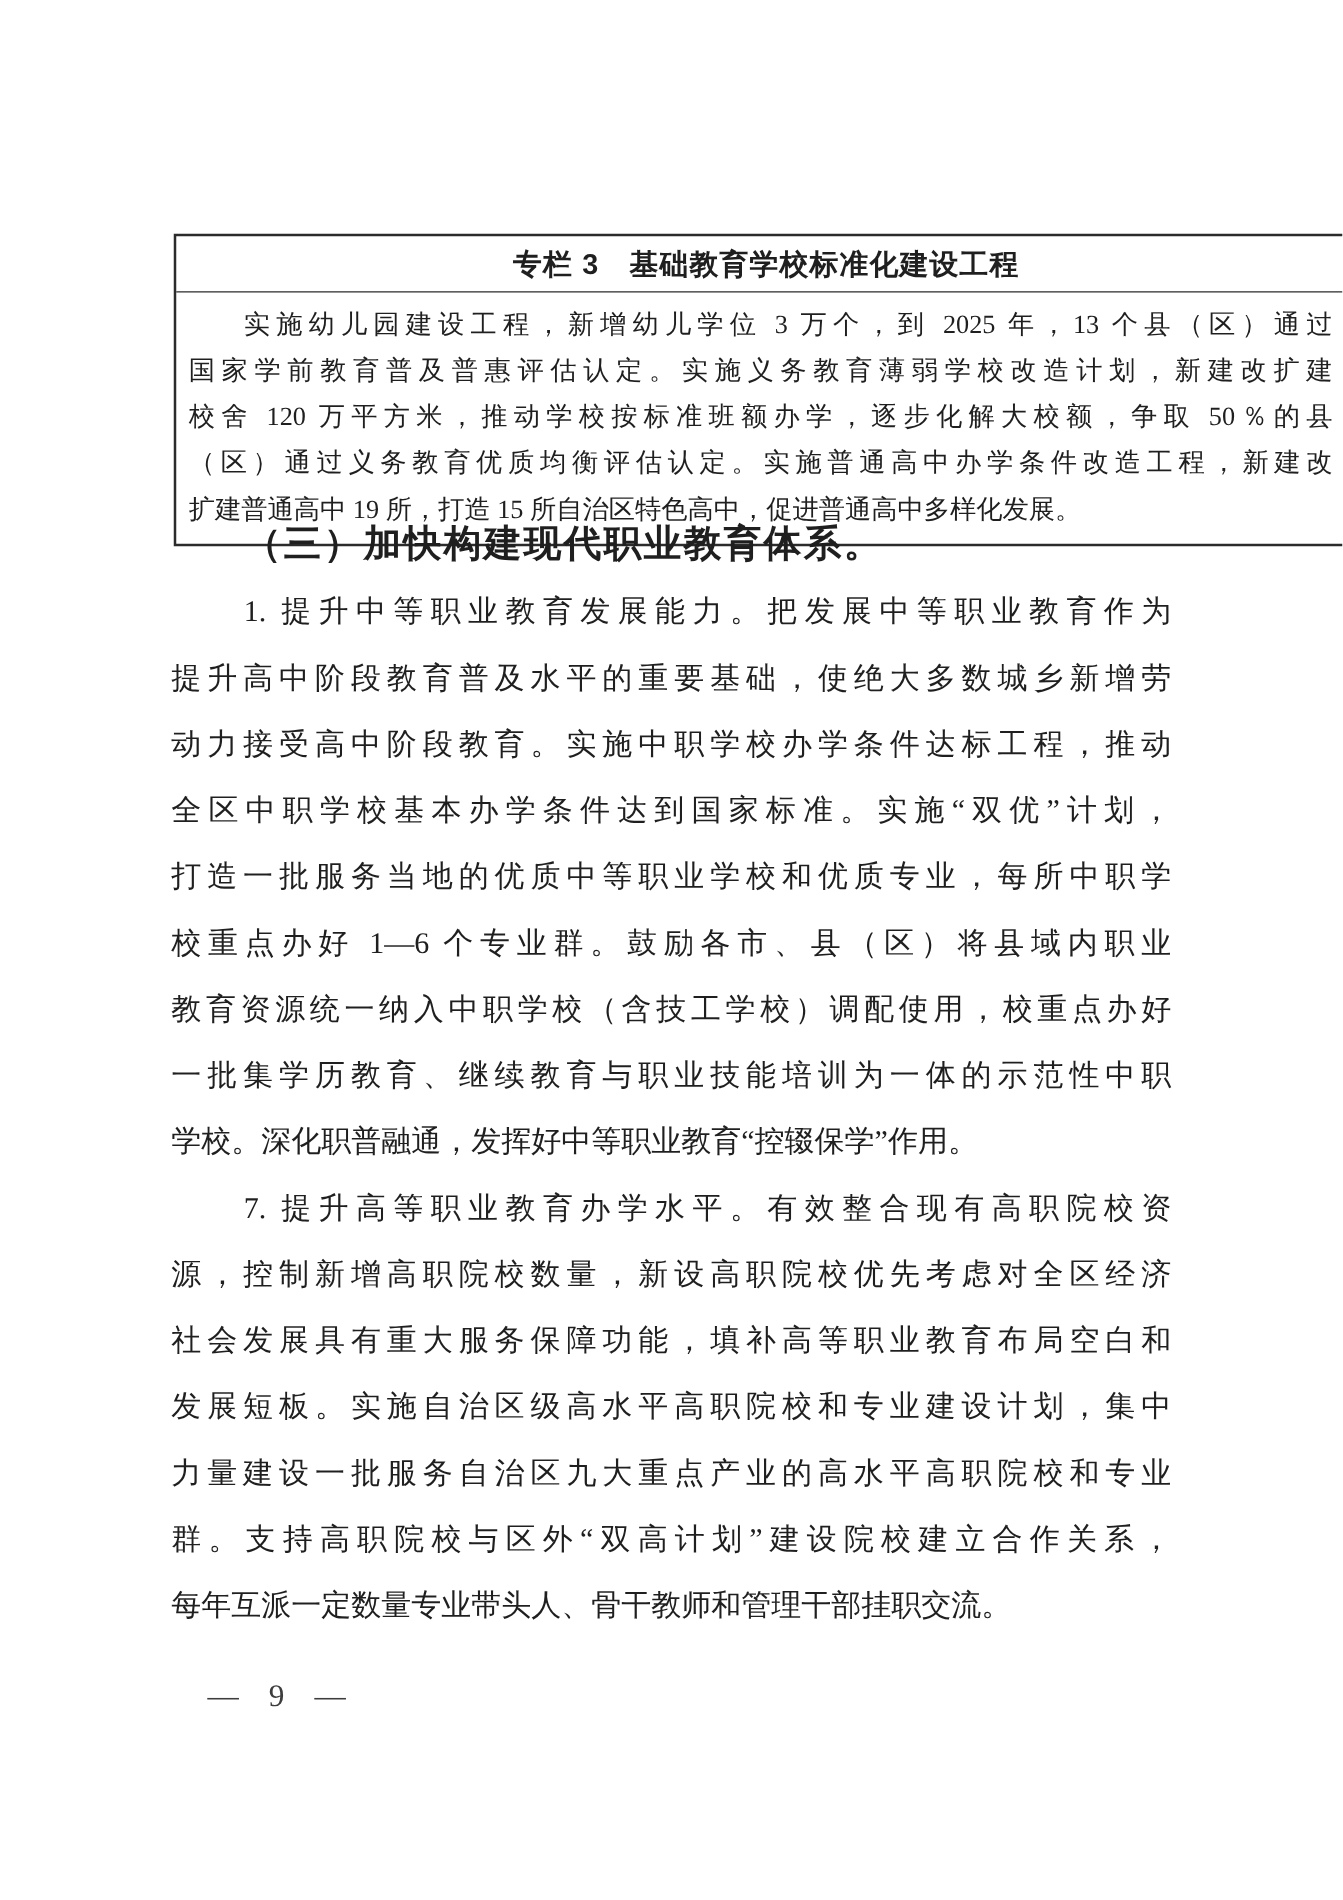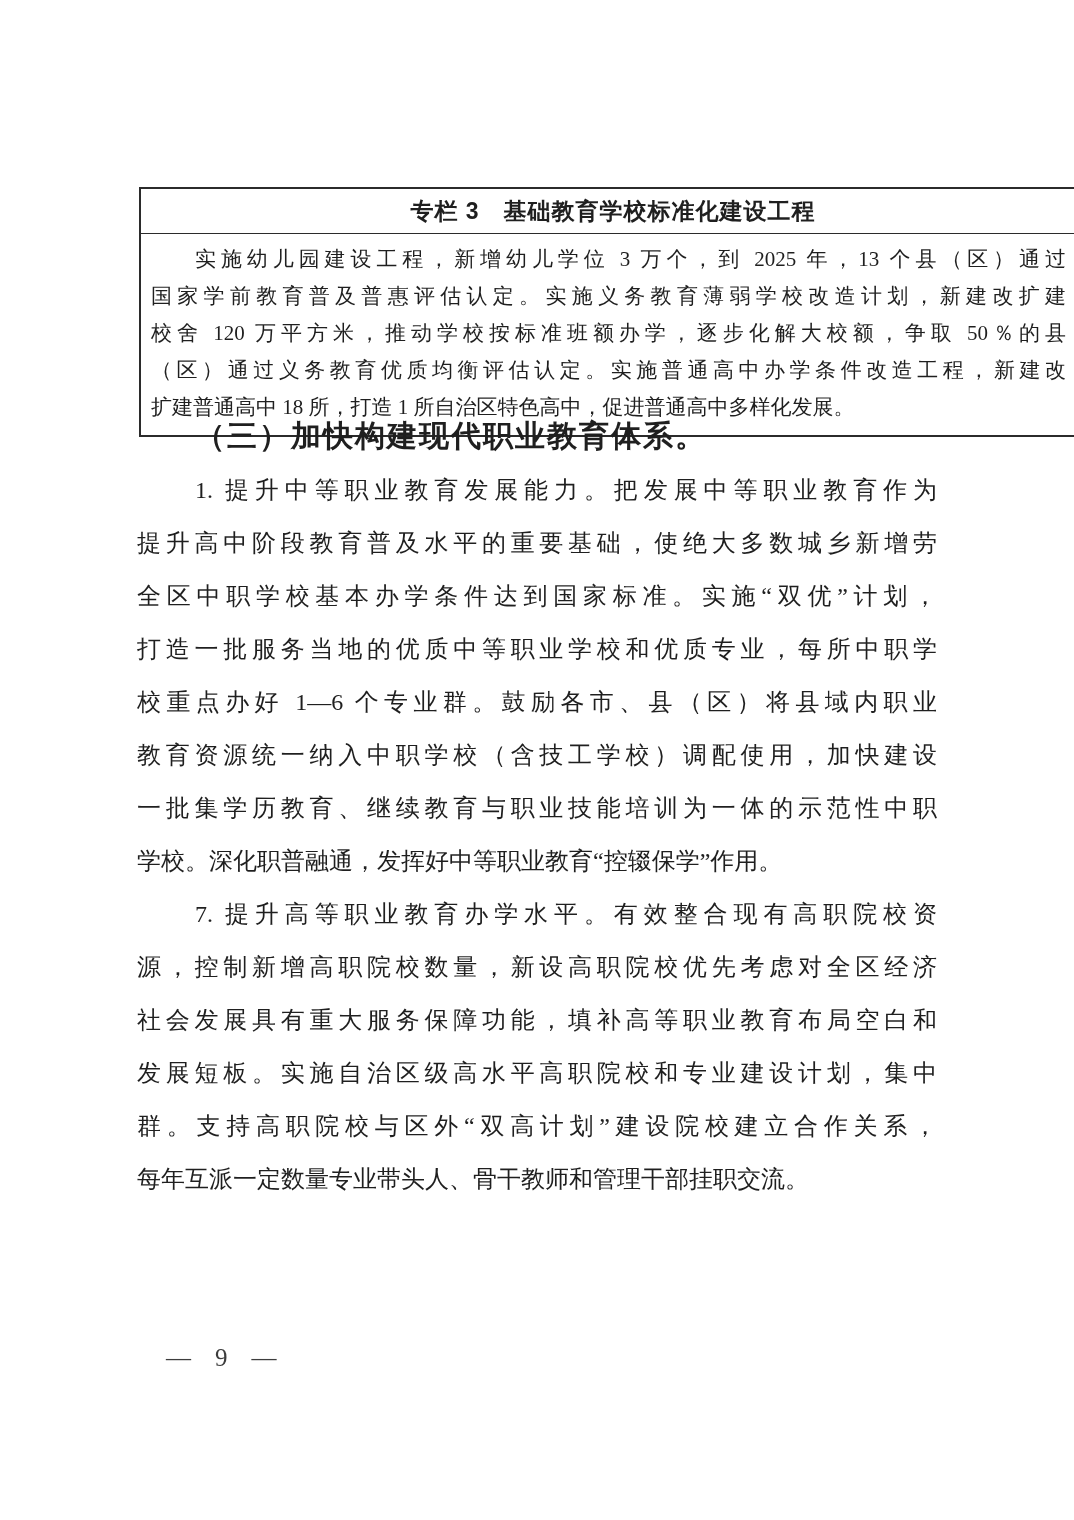--- a/index.html
+++ b/index.html
@@ -94,43 +94,45 @@
 
 <div class="page">
 
   <div class="callout-box">
     <div class="box-title">专栏 3　基础教育学校标准化建设工程</div>
     <div class="box-body">
       <div class="box-line first">实施幼儿园建设工程，新增幼儿学位 3 万个，到 2025 年，13 个县（区）通过</div>
       <div class="box-line">国家学前教育普及普惠评估认定。实施义务教育薄弱学校改造计划，新建改扩建</div>
       <div class="box-line">校舍 120 万平方米，推动学校按标准班额办学，逐步化解大校额，争取 50％的县</div>
       <div class="box-line">（区）通过义务教育优质均衡评估认定。实施普通高中办学条件改造工程，新建改</div>
-      <div class="box-line last">扩建普通高中 18 所，打造 1 所自治区特色高中，促进普通高中多样化发展。</div>
+      <div class="box-line last">扩建普通高中 19 所，打造 15 所自治区特色高中，促进普通高中多样化发展。</div>
     </div>
   </div>
 
   <div class="main">
     <h2 class="section-heading">（三）加快构建现代职业教育体系。</h2>
 
     <div class="paragraph">
       <div class="line first">1. 提升中等职业教育发展能力。把发展中等职业教育作为</div>
       <div class="line">提升高中阶段教育普及水平的重要基础，使绝大多数城乡新增劳</div>
+      <div class="line">动力接受高中阶段教育。实施中职学校办学条件达标工程，推动</div>
       <div class="line">全区中职学校基本办学条件达到国家标准。实施“双优”计划，</div>
       <div class="line">打造一批服务当地的优质中等职业学校和优质专业，每所中职学</div>
       <div class="line">校重点办好 1—6 个专业群。鼓励各市、县（区）将县域内职业</div>
-      <div class="line">教育资源统一纳入中职学校（含技工学校）调配使用，加快建设</div>
+      <div class="line">教育资源统一纳入中职学校（含技工学校）调配使用，校重点办好</div>
       <div class="line">一批集学历教育、继续教育与职业技能培训为一体的示范性中职</div>
       <div class="line last">学校。深化职普融通，发挥好中等职业教育“控辍保学”作用。</div>
     </div>
 
     <div class="paragraph">
       <div class="line first">7. 提升高等职业教育办学水平。有效整合现有高职院校资</div>
       <div class="line">源，控制新增高职院校数量，新设高职院校优先考虑对全区经济</div>
       <div class="line">社会发展具有重大服务保障功能，填补高等职业教育布局空白和</div>
       <div class="line">发展短板。实施自治区级高水平高职院校和专业建设计划，集中</div>
+      <div class="line">力量建设一批服务自治区九大重点产业的高水平高职院校和专业</div>
       <div class="line">群。支持高职院校与区外“双高计划”建设院校建立合作关系，</div>
       <div class="line last">每年互派一定数量专业带头人、骨干教师和管理干部挂职交流。</div>
     </div>
   </div>
 
   <div class="footer">
     <span class="dash">—</span>
     <span class="num">9</span>
     <span class="dash">—</span>
   </div>

